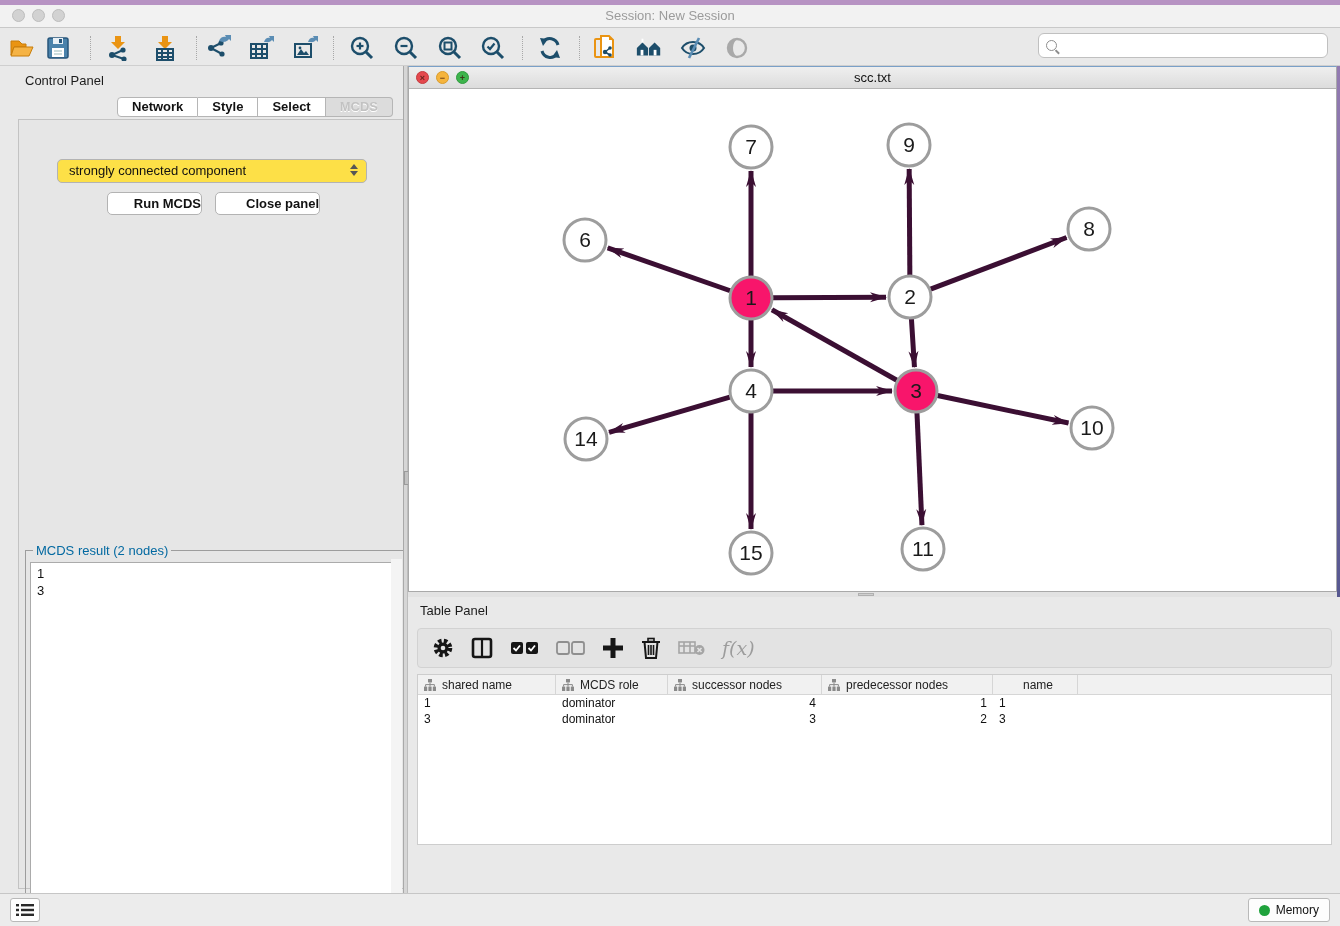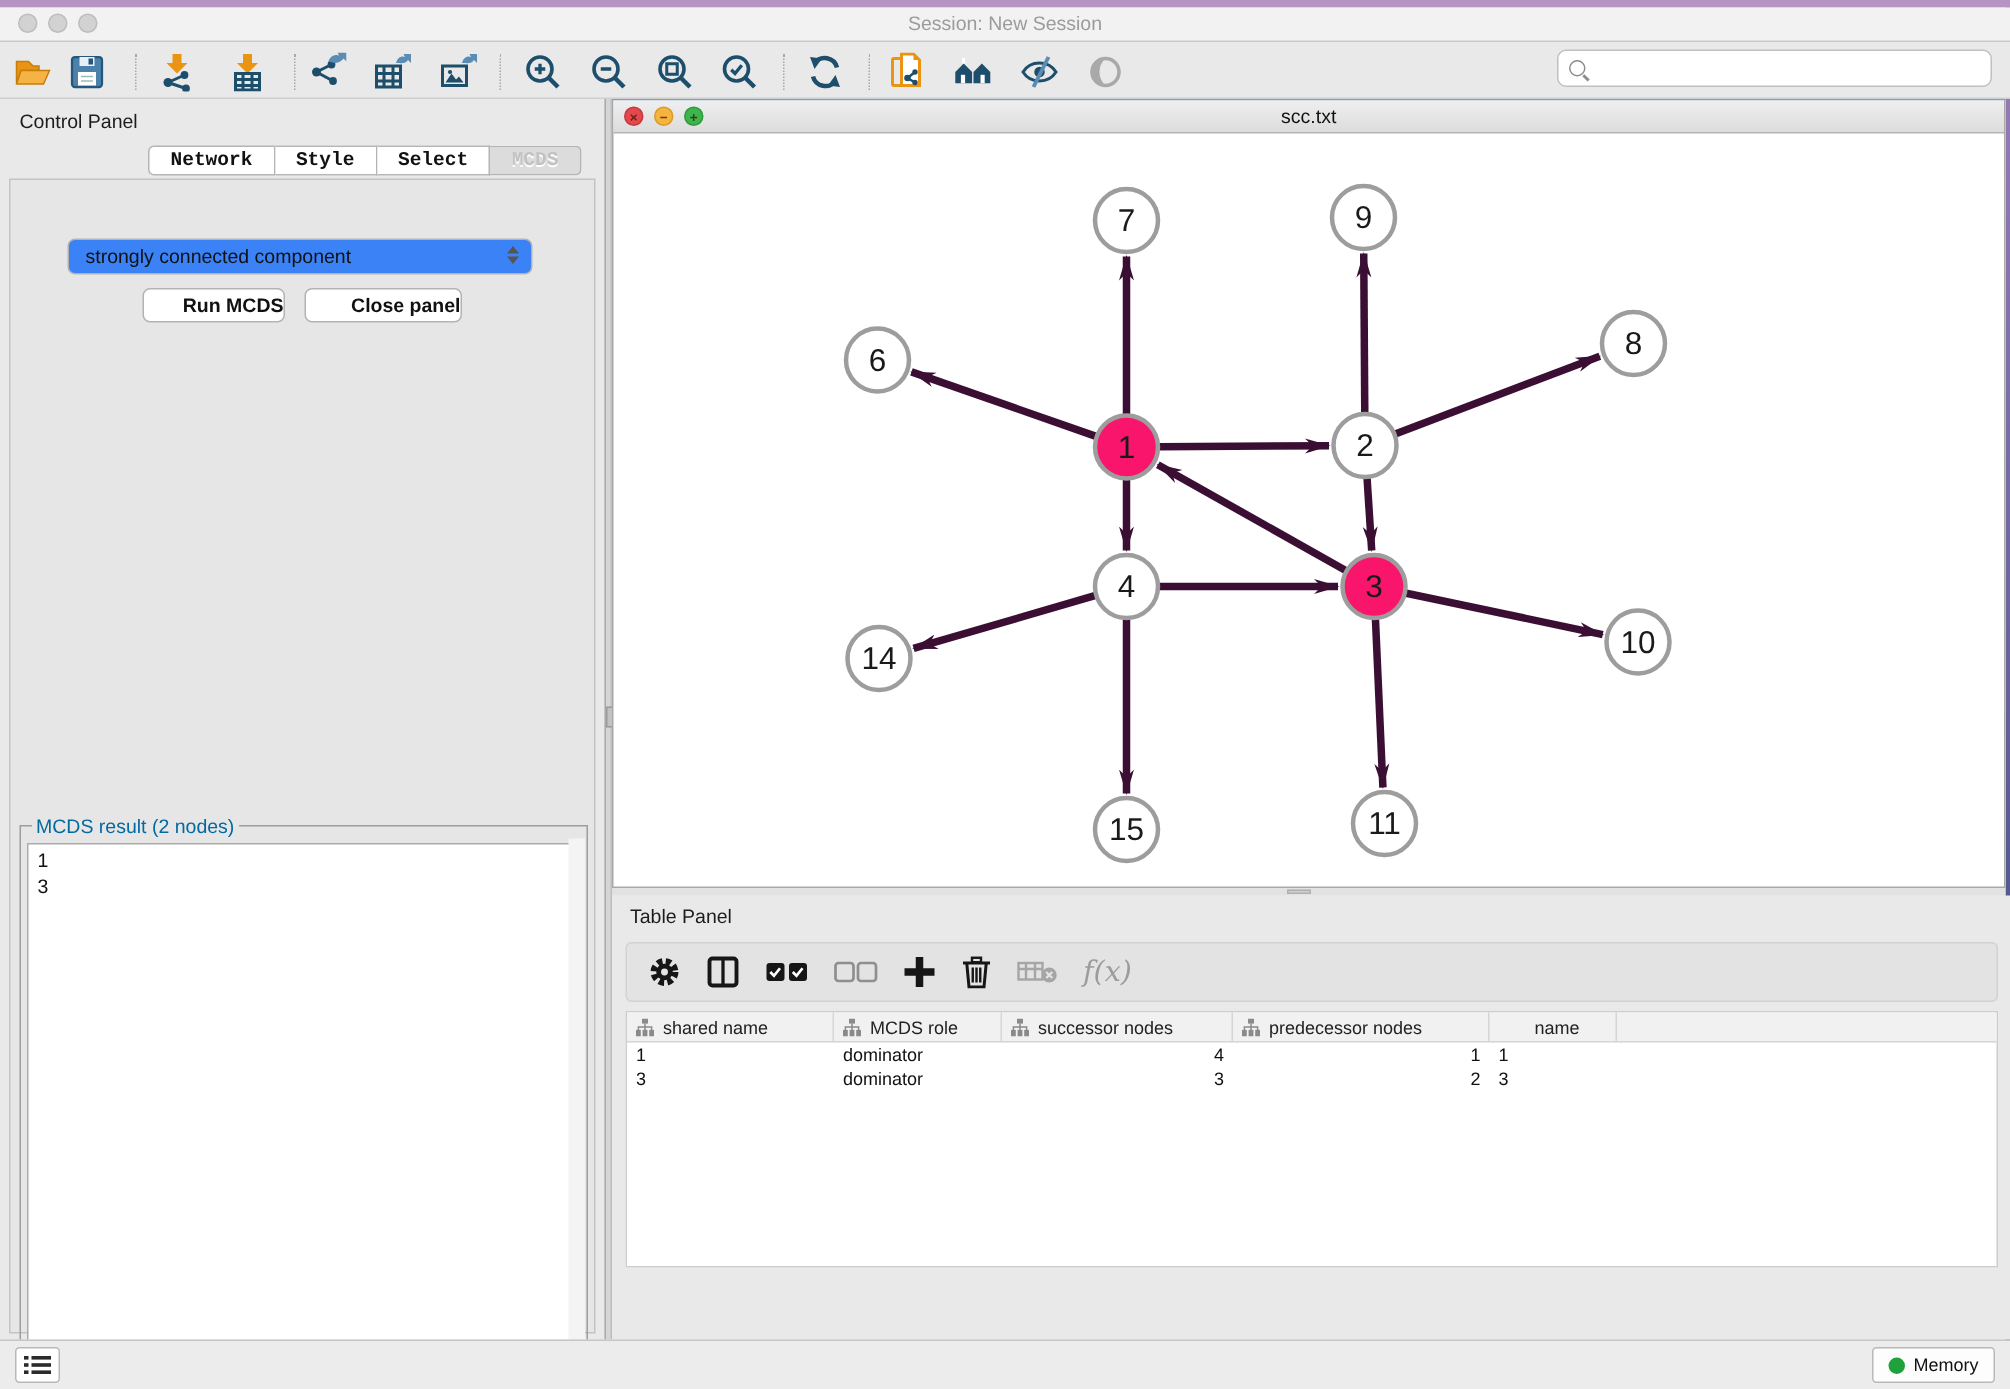--- a/index.html
+++ b/index.html
@@ -19,37 +19,37 @@
 
   
   #toolbar { left:0; top:28px; width:1340px; height:38px; background:#e9e9e9; border-bottom:1px solid #cfcfcf; }
   .tb-icon { position:absolute; top:6px; width:28px; height:28px; display:flex; align-items:center; justify-content:center; cursor:pointer; }
   .tb-sep { position:absolute; top:8px; height:24px; border-left:1px dotted #a8a8a8; }
   #search-box { position:absolute; right:12px; top:5px; width:290px; height:25px; background:#fff; border:1px solid #c0c0c0; border-radius:6px; display:flex; align-items:center; padding-left:7px; }
   .mag { width:11px; height:11px; border:1.5px solid #8d8d8d; border-radius:50%; position:relative; }
   .mag:after { content:""; position:absolute; width:5px; height:1.5px; background:#8d8d8d; transform:rotate(45deg); left:8px; top:10px; }
 
   
-  #control-panel { left:0; top:66px; width:486px; height:827px; background:#e9e9e9; }
+  #control-panel { left:12px; top:66px; width:486px; height:827px; background:#e9e9e9; }
   #cp-header { position:absolute; left:0; top:0; width:100%; height:28px; }
   #cp-title { position:absolute; left:13px; top:7px; font-size:13px; color:#1c1c1c; }
   .win-btns { position:absolute; right:10px; top:7px; display:flex; gap:9px; align-items:center; }
   .float-icon { width:10px; height:10px; border:1.6px solid #222; }
   .close-icon { font-size:13px; font-weight:bold; color:#111; line-height:10px; }
 
   .seg-tabs { display:flex; }
-  .seg-tab { height:20px; line-height:18px; font-size:13px; font-weight:600; padding:0 14px; background:#fff; border:1px solid #b5b5b5; border-left:none; color:#111; cursor:pointer;font-family:Liberation Mono, monospace; }
+  .seg-tab { height:20px; line-height:18px; font-size:13px; font-weight:600; padding:0 14px; background:#fff; border:1px solid #b5b5b5; border-left:none; color:#111; cursor:pointer; }
   .seg-tab:first-child { border-left:1px solid #b5b5b5; border-radius:4px 0 0 4px; }
   .seg-tab:last-child { border-radius:0 4px 4px 0; }
   .seg-tab.active { background:#dcdcdc; color:#c2c2c2; text-shadow:0 1px 0 #fff;text-align:right; }
   #cp-tabs { position:absolute; left:50%; transform:translateX(-50%); top:31px; }
 
   #cp-content { position:absolute; left:6px; top:53px; width:391px; height:770px; background:#e6e6e6; border:1px solid #c3c3c3; }
   #opt-label { position:absolute; top:18px; width:100%; text-align:center; font-size:13px; color:#111; }
-  #opt-select { position:absolute; left:38px; top:39px; width:310px; height:24px; background:#3b82f6; border:1px solid #b3b3b3; border-radius:5px; font-size:13px; line-height:22px; padding-left:11px; color:#111; cursor:pointer; }
+  #opt-select { position:absolute; left:38px; top:39px; width:310px; height:24px; background:#fde047; border:1px solid #b3b3b3; border-radius:5px; font-size:13px; line-height:22px; padding-left:11px; color:#111; cursor:pointer; }
   .stepper { position:absolute; right:8px; top:4px; display:flex; flex-direction:column; gap:2px; }
   .tri-up { width:0; height:0; border-left:4px solid transparent; border-right:4px solid transparent; border-bottom:5px solid #555; }
   .tri-dn { width:0; height:0; border-left:4px solid transparent; border-right:4px solid transparent; border-top:5px solid #555; }
   .cp-btn { position:absolute; top:72px; height:23px; background:#fff; border:1px solid #b3b3b3; border-radius:5px; font-size:13px; font-weight:600; color:#111; text-align:right; line-height:21px; cursor:pointer; }
   #run-btn { left:88px; width:95px; }
   #closepanel-btn { left:196px; width:105px; }
 
   #mcds-result { position:absolute; left:6px; top:423px; width:378px; border:1px solid #9d9d9d; padding:4px; background:transparent; }
   #mcds-result legend { font-size:13px; color:#0369a1; padding:0 3px; margin-left:3px; }
   #mcds-text { width:369px; height:352px; background:#fff; border:1px solid #ababab; font-size:13px; color:#111; padding:2px 0 0 6px; line-height:17px; position:relative; }

